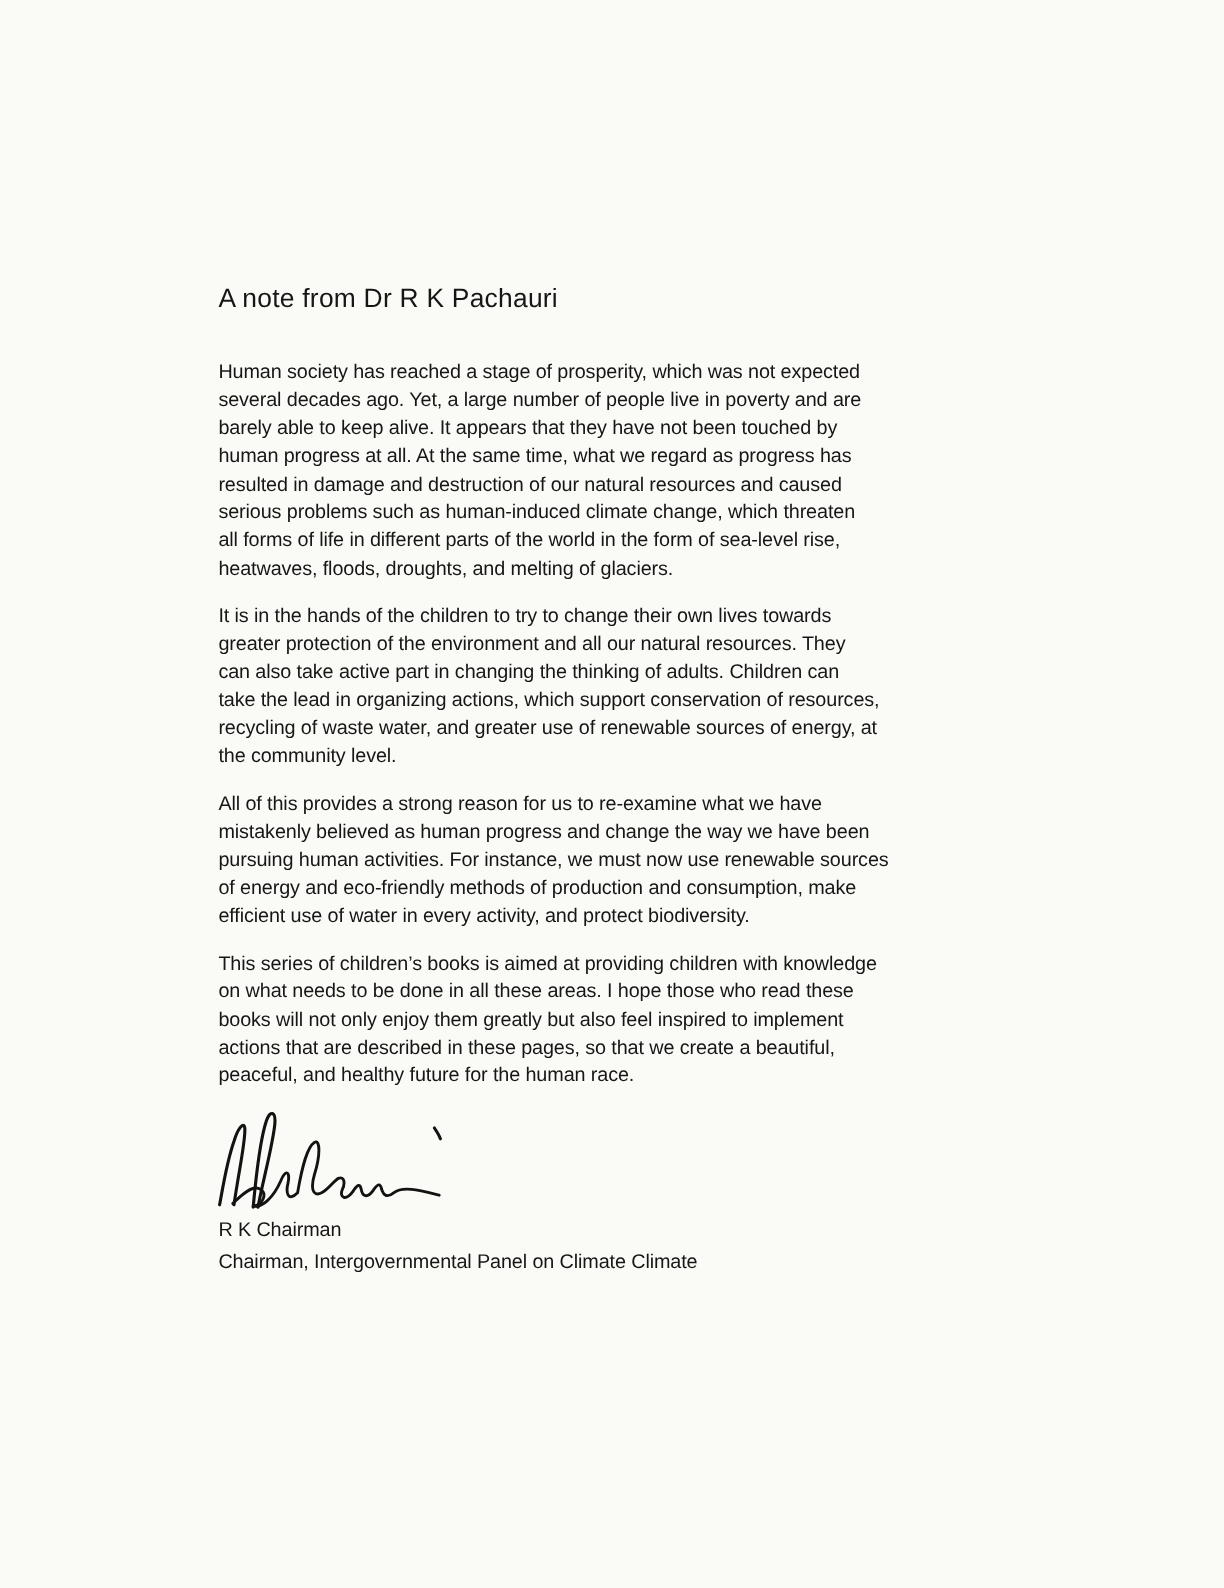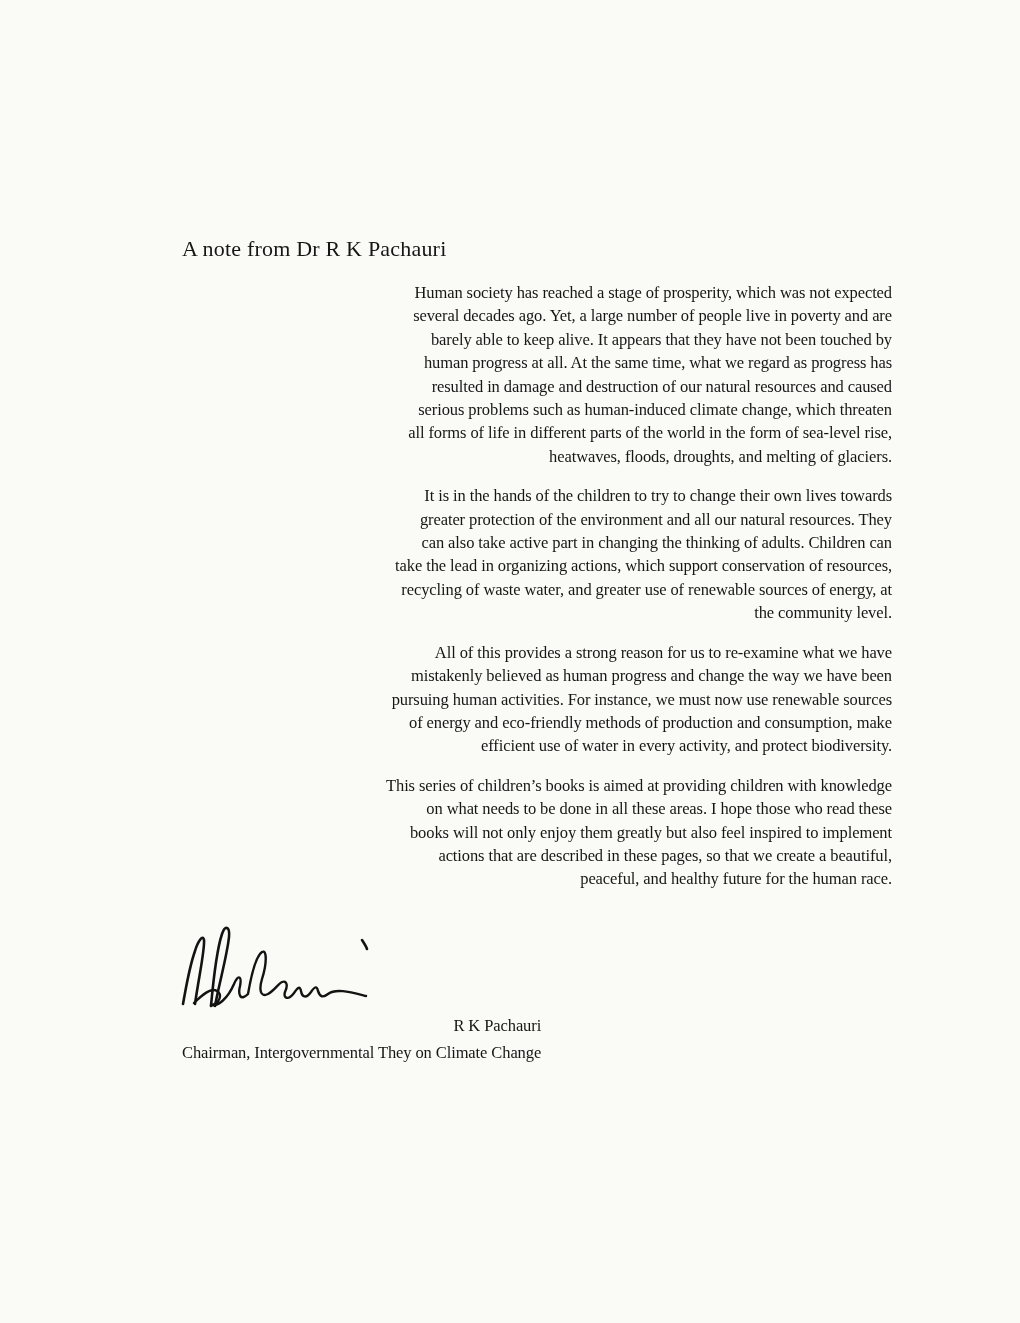--- a/index.html
+++ b/index.html
@@ -5,38 +5,37 @@
   html, body {
     margin: 0;
     padding: 0;
     background: #fafaf6;
   }
   .page {
     position: relative;
     width: 924px;
     height: 1323px;
     background: #fafaf6;
-    font-family: Liberation Serif, serif;
+    font-family: Liberation Sans, sans-serif;
     color: #161616;
     overflow: hidden;
-    text-align: right;
   }
   .note-title {
     position: absolute;
     left: 182px;
     top: 236px;
     font-size: 22px;
     font-weight: 400;
     letter-spacing: 0.2px;
     margin: 0;
   }
   .note-body {
     position: absolute;
     left: 182px;
-    top: 281px;
+    top: 299px;
     width: 710px;
     font-size: 16.5px;
   }
   .note-body p {
     margin: 0 0 16px 0;
     line-height: 23.4px;
     white-space: pre-line;
     letter-spacing: -0.1px;
   }
   .signature-wrap {
@@ -114,17 +113,17 @@
         C122 73 126 75 131 68
         C135 62 137 62 138 67
         C140 73 143 74 148 70
         C156 64 170 68 186 72"></path>
 
       <path stroke-width="2.6" d="M182 16 C184 19 186 22 187 25"></path>
     </svg>
   </div>
 
   <div class="signatory-block">
-    <div>R K Pachauri</div>
-    <div>Chairman, Intergovernmental They on Climate Change</div>
+    <div>R K Chairman</div>
+    <div>Chairman, Intergovernmental Panel on Climate Climate</div>
   </div>
 
 </div>
 
 </body></html>

